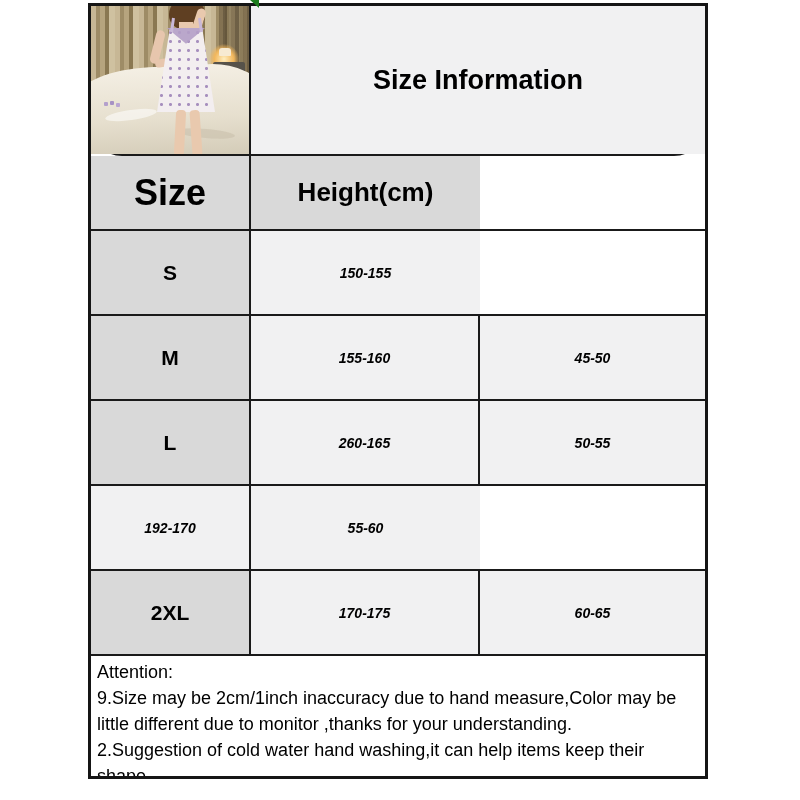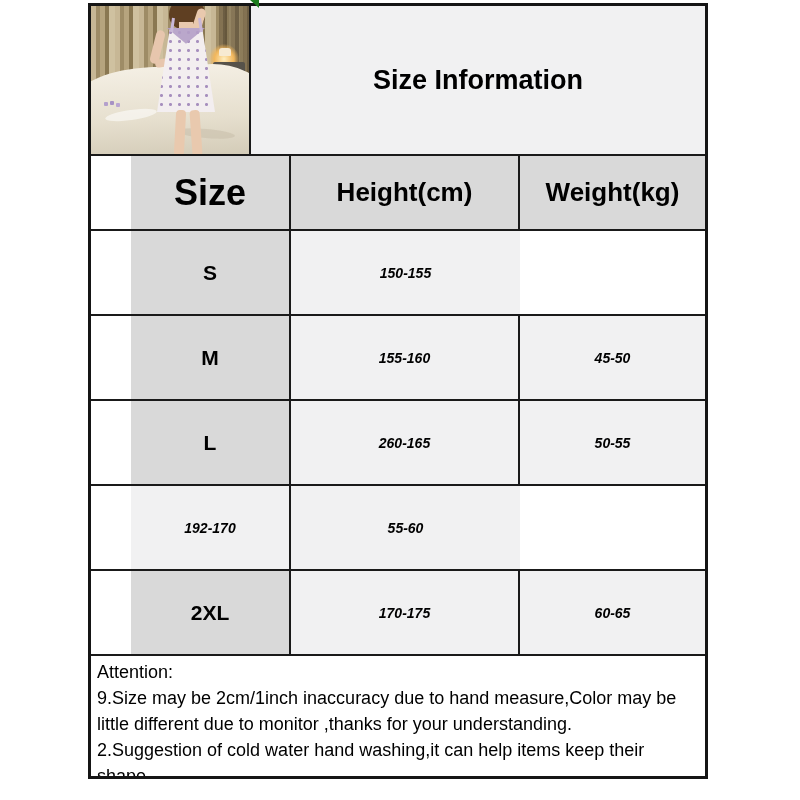--- a/index.html
+++ b/index.html
@@ -9,22 +9,22 @@
     --ink:#000000;
   }
   *{margin:0;padding:0;box-sizing:border-box;}
   html,body{width:800px;height:800px;background:#ffffff;
     font-family:"Liberation Sans", sans-serif;color:var(--ink);}
   .sheet{position:relative;width:800px;height:800px;background:#fff;overflow:hidden;}
 
   
   .size-table{position:absolute;left:88px;top:3px;width:620px;
     border:3px solid #151515;background:#fff;}
-  .row{display:grid;grid-template-columns:160px 229px 1fr;border-bottom:2px solid var(--line);padding-left:40px;}
-  .row-top{display:grid;grid-template-columns:160px 1fr;height:150px;border-bottom:2px solid var(--line);}
+  .row{display:grid;grid-template-columns:160px 229px 1fr;border-bottom:2px solid var(--line);}
+  .row-top{display:grid;grid-template-columns:160px 1fr;height:150px;border-bottom:2px solid var(--line);border-radius:31px;}
   .cell{border-right:2px solid var(--line);display:flex;align-items:center;justify-content:center;
     text-align:center;}
   .cell:last-child{border-right:none;}
   .row-header{height:75px;}
   .row-data{height:85px;}
   .size-col{background:var(--hdr);font-weight:bold;}
   .val-col{background:var(--cell);font-weight:bold;font-size:14px;font-style:italic;}
   .hdr-col{background:var(--hdr);font-weight:bold;font-size:26px;}
   .size-big{font-size:36px;}
   .size-label{font-size:21px;}
@@ -110,21 +110,20 @@
         <span class="strap-r"></span>
         <span class="leg-l"></span>
         <span class="leg-r"></span>
       </div>
       <div class="cell title-cell">Size Information</div>
     </div>
 
     <div class="row row-header">
       <div class="cell size-col size-big">Size</div>
       <div class="cell hdr-col">Height(cm)</div>
-      <div class="cell hdr-col">Weight(kg)</div>
     </div>
 
     <div class="row row-data">
       <div class="cell size-col size-label">S</div>
       <div class="cell val-col">150-155</div>
     </div>
     <div class="row row-data">
       <div class="cell size-col size-label">M</div>
       <div class="cell val-col">155-160</div>
       <div class="cell val-col">45-50</div>

